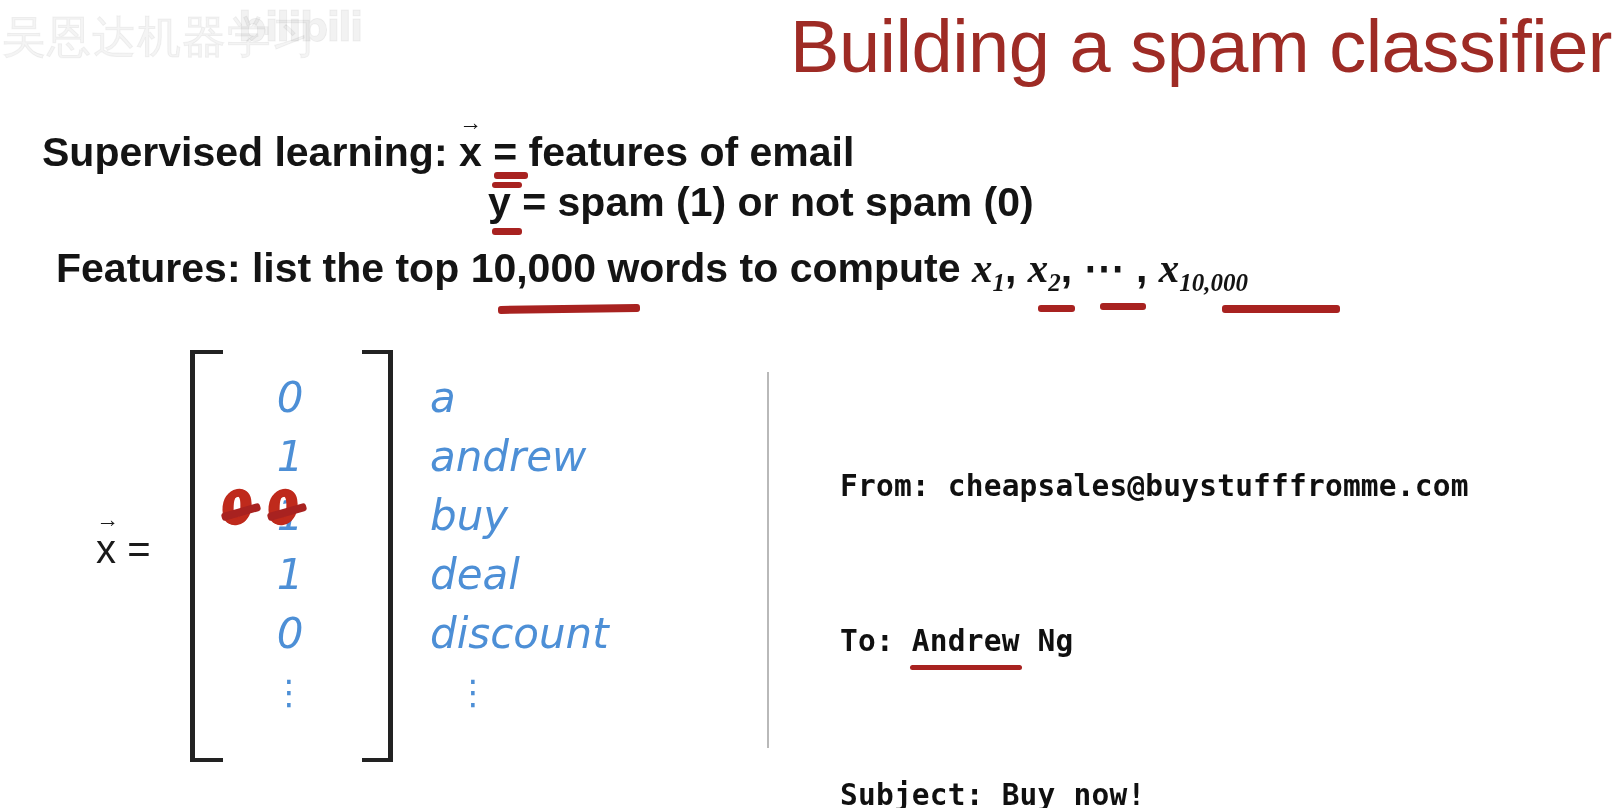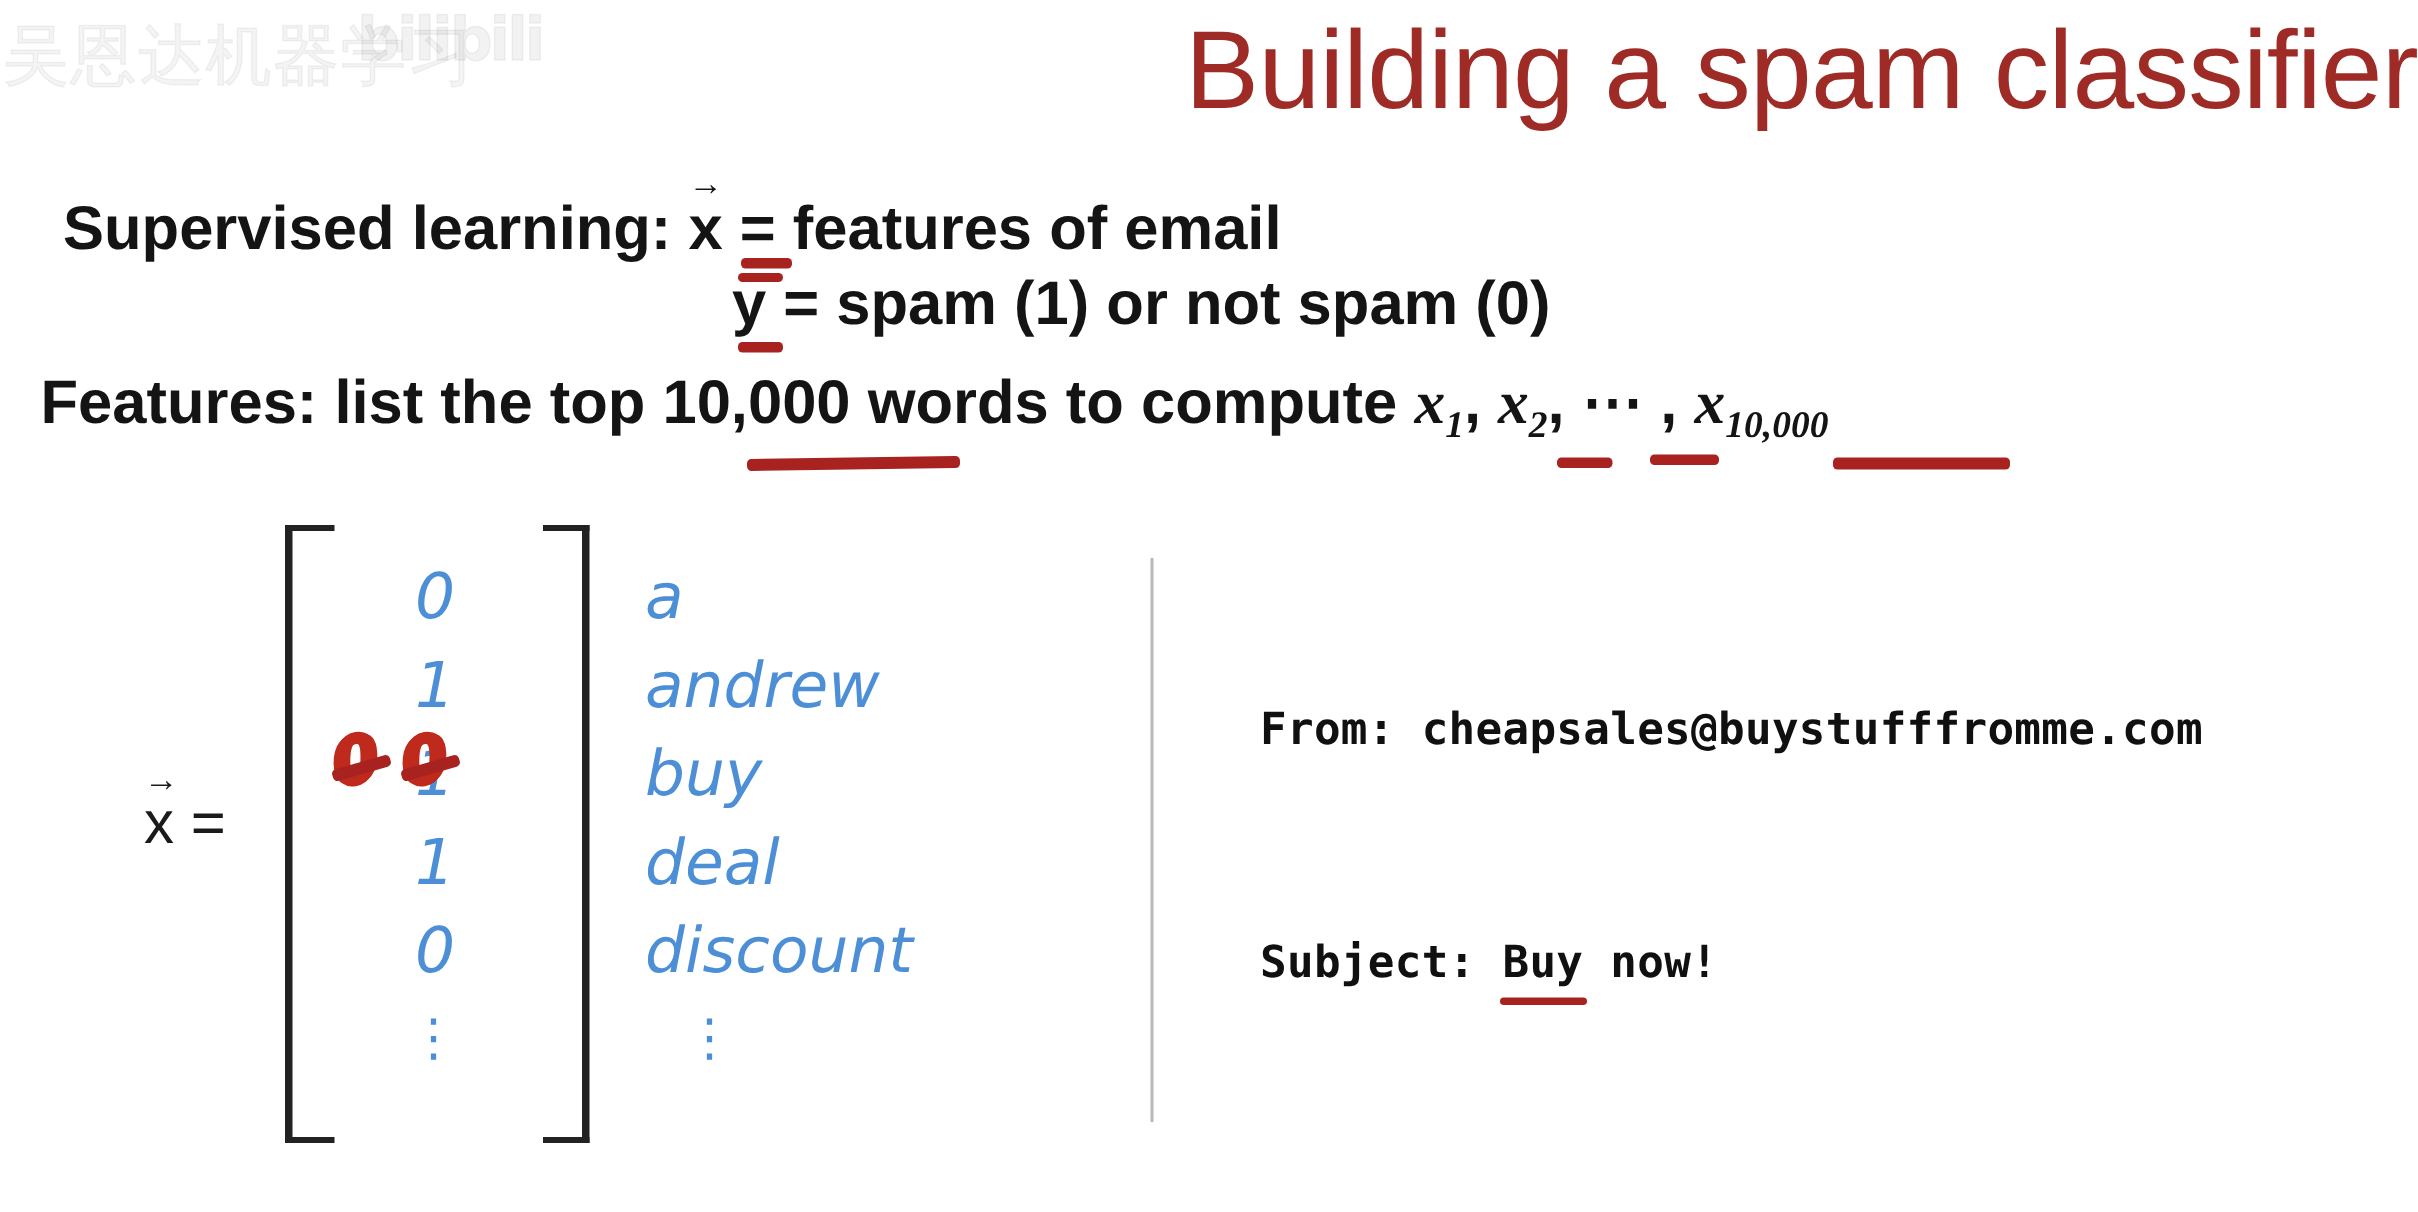--- a/index.html
+++ b/index.html
@@ -62,21 +62,21 @@
   .line {
     position: absolute;
     font-size: 41px;
     line-height: 1;
     white-space: nowrap;
     color: #141414;
     font-weight: bold;
   }
   .l-sup   { left: 42px;  top: 130px; }
   .l-y     { left: 488px; top: 182px; }
-  .l-feat  { left: 27px;  top: 248px; }
+  .l-feat  { left: 56px;  top: 248px; }
 
   .vecx {
     position: relative;
     display: inline-block;
     padding-top: 2px;
   }
   .vecx .arr {
     position: absolute;
     left: 0;
     right: 1px;
@@ -276,20 +276,21 @@
     <div class="cell">buy</div>
     <div class="cell">deal</div>
     <div class="cell">discount</div>
     <div class="cell dots">⋮</div>
   </div>
 
   <div class="divider"></div>
 
   <div class="email">
     <div class="row"><span>From: </span><span>cheapsales@buystufffromme.com</span></div>
+    <div class="row"><span>To: </span><span class="u">Andrew</span><span> Ng</span></div>
     <div class="row"><span>Subject: </span><span class="u">Buy</span><span> now!</span></div>
     <div class="row gap"></div>
     
     
     
     
     
   </div>
 
 </div>

